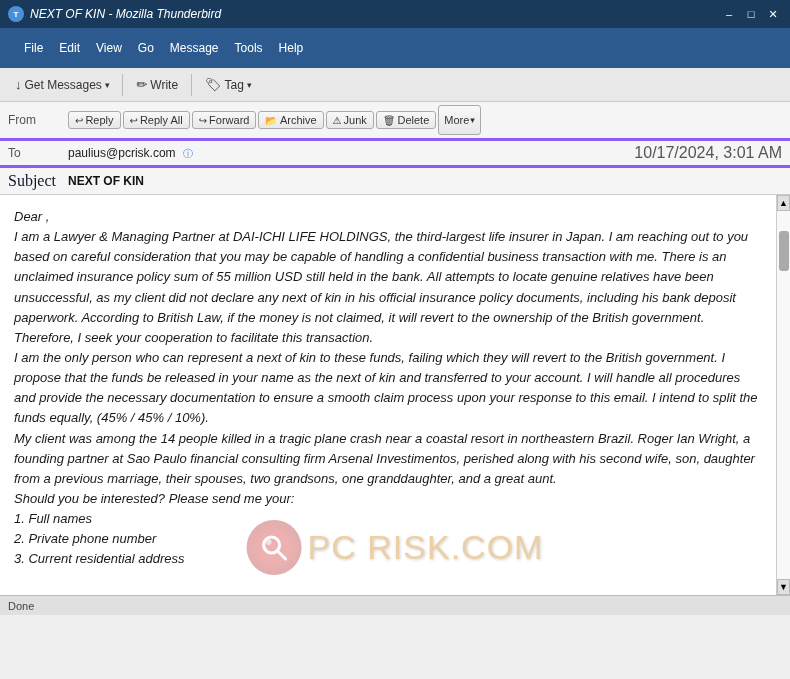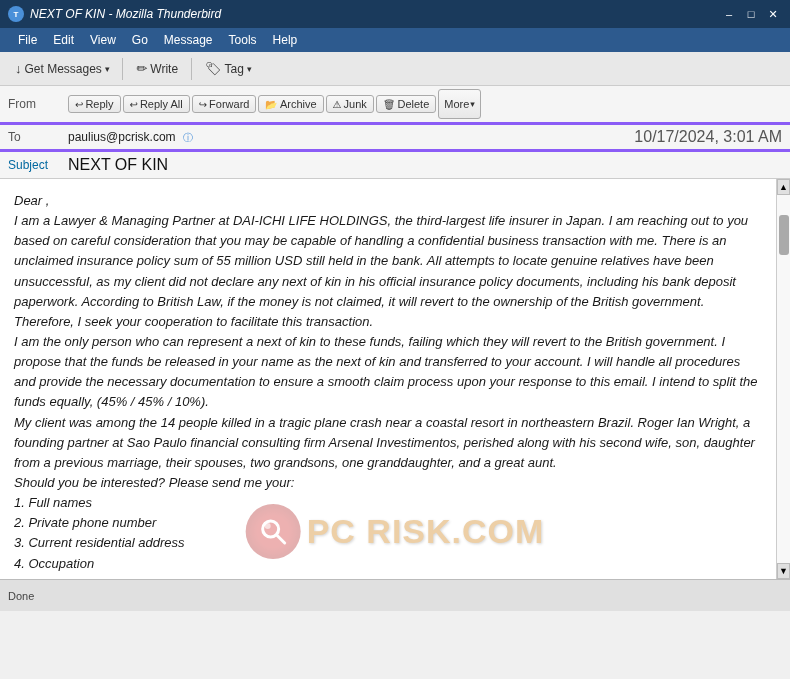--- a/index.html
+++ b/index.html
@@ -24,24 +24,24 @@
     .title-bar .title-text { flex: 1; font-size: 12px; font-style: italic; }
     .title-bar .window-controls { display: flex; gap: 4px; }
     .window-btn {
       width: 18px; height: 18px; display: flex; align-items: center; justify-content: center;
       color: white; font-size: 11px; cursor: pointer; border: none; background: transparent;
     }
 
     
     .menu-bar {
       background: #2d5a8e;
-      height: 24px;
-      display: flex;
-      align-items: center;
-      padding: 0 10px;
+      height: 40px;
+      display: flex;
+      align-items: center;
+      padding: 0 16px;
     }
     .menu-item {
       color: white; font-size: 12px; padding: 2px 8px; cursor: pointer; border-radius: 2px;
     }
 
     
     .toolbar {
       background: #e8e8e8;
       height: 34px;
       display: flex;
@@ -90,22 +90,22 @@
       display: flex; align-items: center; gap: 1px;
       padding: 8px 5px; border: 1px solid #aaa; border-radius: 3px;
       background: linear-gradient(to bottom, #f8f8f8, #e8e8e8);
       cursor: pointer; font-size: 11px; color: #333;
     }
 
     .subject-row {
       padding: 4px 8px;
       display: flex; align-items: center;
     }
-    .subject-label { color: #0369a1; font-size: 12px; width: 60px; flex-shrink: 0; }
-    .subject-value { color: #111; font-size: 16px; font-weight: normal; }
+    .subject-label { color: #0f172a; font-size: 16px; width: 60px; flex-shrink: 0; font-family: Liberation Serif, serif; }
+    .subject-value { color: #111; font-size: 12px; font-weight: bold; }
 
     .scroll-area {
       display: flex;
       background: white;
       height: 400px;
       overflow: hidden;
       position: relative;
     }
     .email-content {
       flex: 1;
@@ -132,21 +132,21 @@
     .scrollbar-track {
       flex: 1; width: 100%; background: #f8f8f8; position: relative;
     }
     .scrollbar-thumb {
       width: 10px; height: 40px; background: #aaa; border-radius: 3px;
       position: absolute; top: 20px; left: 2px; cursor: pointer;
     }
 
     
     .status-bar {
-      height: 32px;
+      height: 20px;
       background: #e0e0e0;
       border-top: 1px solid #bbb;
       display: flex;
       align-items: center;
       padding: 0 8px;
       font-size: 11px;
       color: #444;
     }
 
     
@@ -274,38 +274,37 @@
   <div class="scroll-area">
     <div class="email-content">
       <p>Dear ,</p>
       <p>I am a Lawyer &amp; Managing Partner at DAI-ICHI LIFE HOLDINGS, the third-largest life insurer in Japan. I am reaching out to you based on careful consideration that you may be capable of handling a confidential business transaction with me. There is an unclaimed insurance policy sum of 55 million USD still held in the bank. All attempts to locate genuine relatives have been unsuccessful, as my client did not declare any next of kin in his official insurance policy documents, including his bank deposit paperwork. According to British Law, if the money is not claimed, it will revert to the ownership of the British government. Therefore, I seek your cooperation to facilitate this transaction.</p>
       <p>I am the only person who can represent a next of kin to these funds, failing which they will revert to the British government. I propose that the funds be released in your name as the next of kin and transferred to your account. I will handle all procedures and provide the necessary documentation to ensure a smooth claim process upon your response to this email. I intend to split the funds equally, (45% / 45% / 10%).</p>
       <p>My client was among the 14 people killed in a tragic plane crash near a coastal resort in northeastern Brazil. Roger Ian Wright, a founding partner at Sao Paulo financial consulting firm Arsenal Investimentos, perished along with his second wife, son, daughter from a previous marriage, their spouses, two grandsons, one granddaughter, and a great aunt.</p>
       <p>Should you be interested? Please send me your:</p>
       <p>1. Full names</p>
       <p>2. Private phone number</p>
       <p>3. Current residential address</p>
-      <p>4. Occupation</p>
     </div>
     <div class="scrollbar">
       <div class="scrollbar-up">▲</div>
       <div class="scrollbar-track">
         <div class="scrollbar-thumb"></div>
       </div>
       <div class="scrollbar-down">▼</div>
     </div>
   </div>
 
   <div class="watermark">
     <div style="width:55px;height:55px;background:radial-gradient(circle,#cc2222 40%,#881111 100%);border-radius:50%;display:flex;align-items:center;justify-content:center;position:relative;margin-right:6px;">
       <svg width="32" height="32" viewBox="0 0 32 32">
         <circle cx="13" cy="13" r="8" fill="none" stroke="#fff" stroke-width="3"></circle>
         <line x1="19" y1="19" x2="27" y2="27" stroke="#fff" stroke-width="3" stroke-linecap="round"></line>
         <circle cx="10" cy="10" r="3" fill="#fff" opacity="0.6"></circle>
       </svg>
     </div>
-    <span style="font-size:34px;font-weight:700;color:#cc7700;font-family:'Arial Black',sans-serif;letter-spacing:1px;text-shadow:1px 1px 3px rgba(0,0,0,0.5);">PC RISK.COM</span>
+    <span style="font-size:34px;font-weight:400;color:#cc7700;font-family:'Arial Black',sans-serif;letter-spacing:1px;text-shadow:1px 1px 3px rgba(0,0,0,0.5);">PC RISK.COM</span>
   </div>
 </div>
 
 <div class="status-bar">
   <span>Done</span>
 </div>
 
 </body></html>

